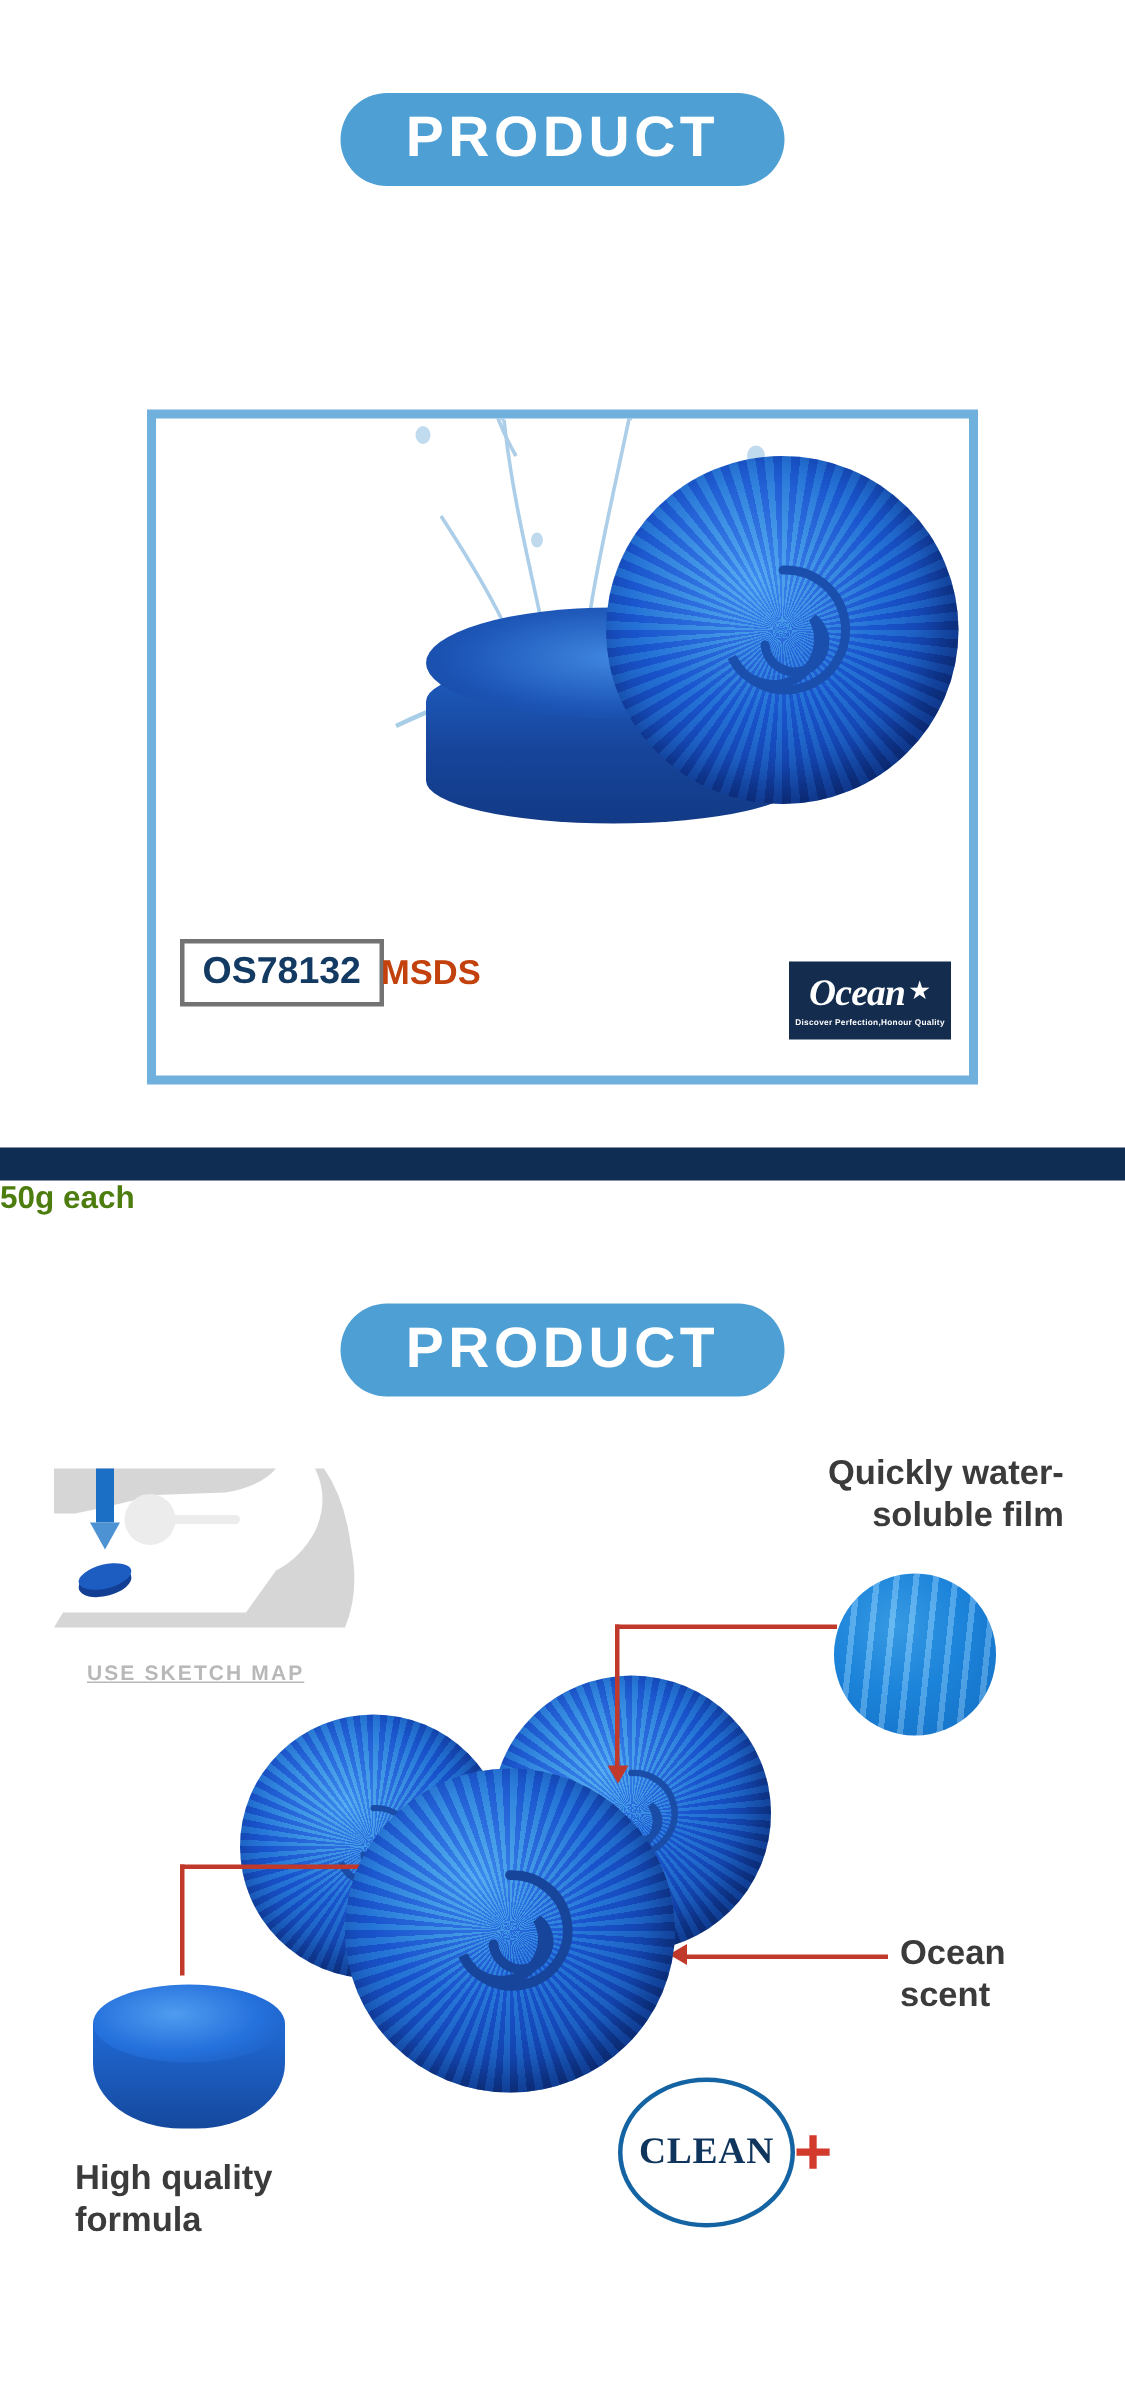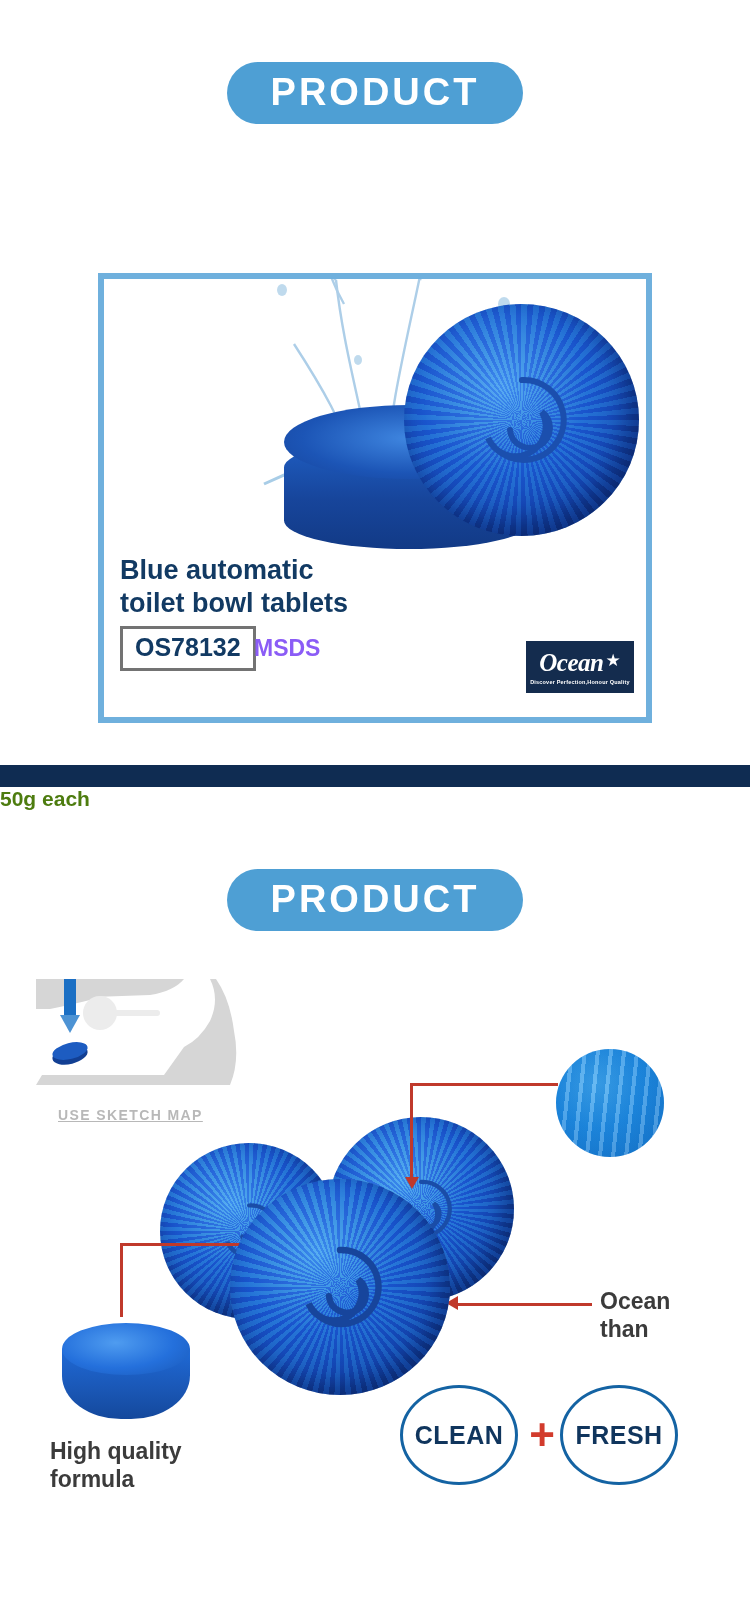--- a/index.html
+++ b/index.html
@@ -85,21 +85,21 @@
     color: #123a63; font-size: 27px; font-weight: bold; line-height: 1.22;
   }
   .sku-box {
     position: absolute; left: 16px; top: 347px;
     border: 3px solid #737373; color: #123a63;
     font-size: 25px; font-weight: bold;
     padding: 4px 12px 6px;
   }
   .msds {
     position: absolute; left: 150px; top: 356px;
-    color: #8b5cf6; font-size: 23px; font-weight: bold;
+    color: #c2410c; font-size: 23px; font-weight: bold;
   }
   .ocean-logo {
     position: absolute; right: 12px; bottom: 24px;
     width: 108px; height: 52px; background: #142c4e;
     display: flex; flex-direction: column; align-items: center; justify-content: center;
   }
   .ocean-word {
     color: #fff; font-size: 25px; font-style: italic; font-weight: bold;
     font-family: "Liberation Serif", serif; line-height: 1;
     letter-spacing: -0.5px;
@@ -199,21 +199,21 @@
   }
 
   
   .badges { position: absolute; left: 396px; top: 598px; width: 300px; height: 102px; }
   .badge {
     position: absolute; top: 0; width: 118px; height: 100px;
     border: 3px solid #1463a3; border-radius: 50%;
     display: flex; align-items: center; justify-content: center;
     color: #10355d; font-size: 25px; font-weight: bold; letter-spacing: .5px;
   }
-  .badge-clean { left: 4px; }
+  .badge-clean { left: 16px; font-family: Liberation Serif, serif; }
   .badge-fresh { left: 164px; }
   .plus {
     position: absolute; left: 128px; top: 28px; width: 36px;
     text-align: center; color: #d23b2c; font-size: 44px; font-weight: bold; line-height: 1;
   }
   .flush {
     position: absolute; left: 396px; top: 710px; width: 300px;
     text-align: center; color: #10355d; font-size: 20px; font-weight: bold; white-space: nowrap;
   }
   .flush .num { font-size: 23px; }
@@ -263,24 +263,20 @@
 
         <div class="hero-tab-front">
           <div class="ridges"></div>
           <svg class="swirl" viewBox="0 0 104 104">
             <g fill="none" stroke="#1b4fae" stroke-width="6" stroke-linecap="round">
               <path d="M52 12 A40 40 0 1 1 18 70 A30 30 0 1 0 72 44 A20 20 0 1 1 40 62"></path>
             </g>
           </svg>
         </div>
 
-        <div class="hero-title">
-          <div>Blue automatic</div>
-          <div>toilet bowl tablets</div>
-        </div>
 
         <div class="sku-box">OS78132</div>
 
         <div class="msds">MSDS</div>
 
         <div class="ocean-logo">
           <div style="display:flex;align-items:flex-start;">
             <span class="ocean-word">Ocean</span>
             <span class="ocean-star">★</span>
           </div>
@@ -349,34 +345,37 @@
     <div class="lead lead-film-v"></div>
     <div class="lead-film-arrow"></div>
 
     <div class="lead lead-scent"></div>
     <div class="lead-scent-arrow"></div>
 
     <div class="lead lead-form-h"></div>
     <div class="lead lead-form-v"></div>
     <div class="lead-form-arrow"></div>
 
+    <div class="callout cl-film">
+      <div>Quickly water-</div>
+      <div style="text-align:right;">soluble film</div>
+    </div>
 
     <div class="callout cl-scent">
       <div>Ocean</div>
-      <div>than</div>
+      <div>scent</div>
     </div>
 
     <div class="callout cl-formula">
       <div>High quality</div>
       <div>formula</div>
     </div>
 
     <div class="cl-weight">50g each</div>
 
     <div class="badges">
       <div class="badge badge-clean">CLEAN</div>
       <div class="plus">+</div>
-      <div class="badge badge-fresh">FRESH</div>
     </div>
 
 
   </div>
 </div>
 
 </body></html>

